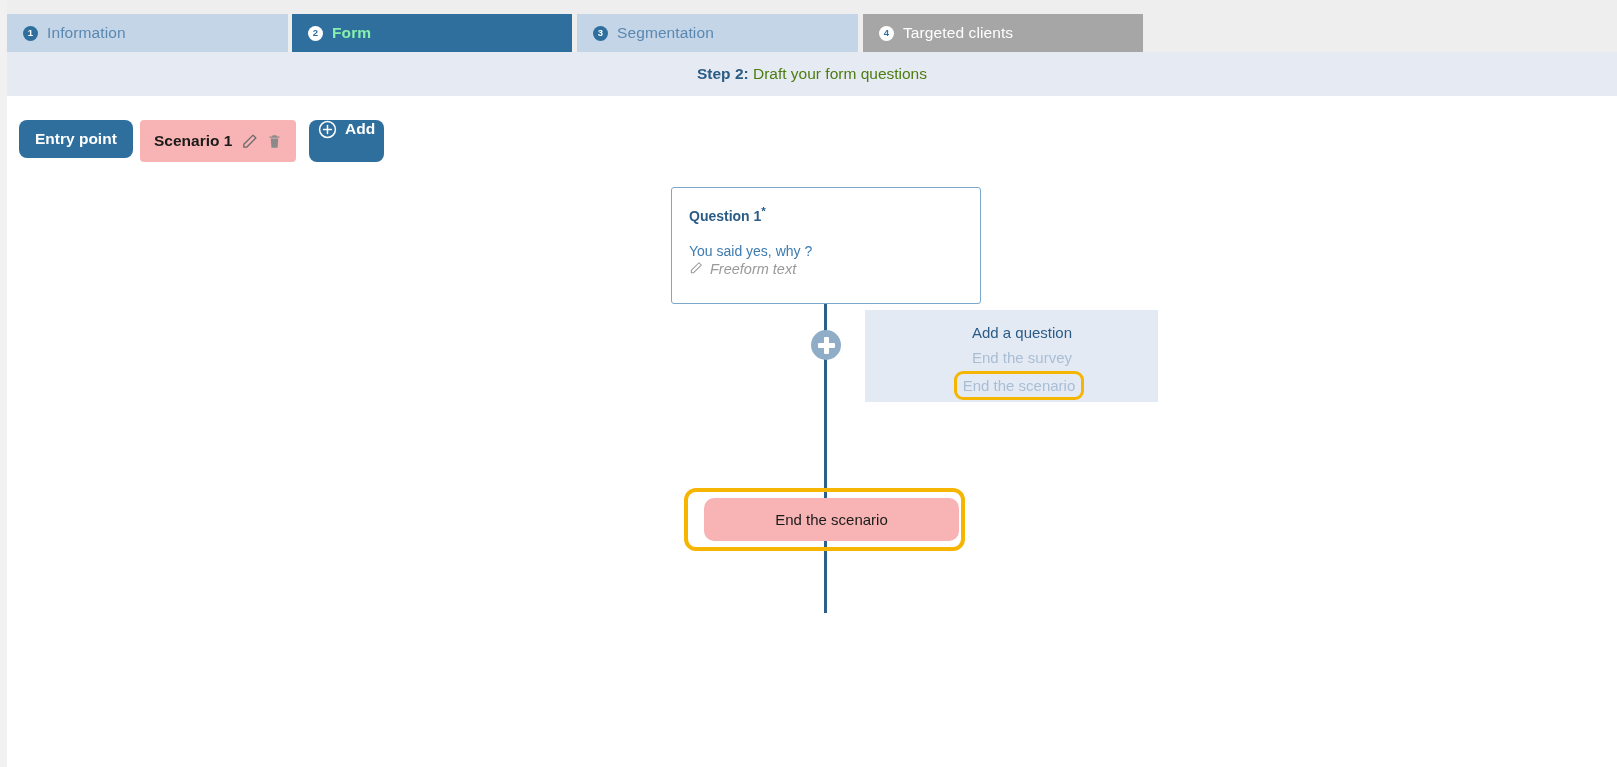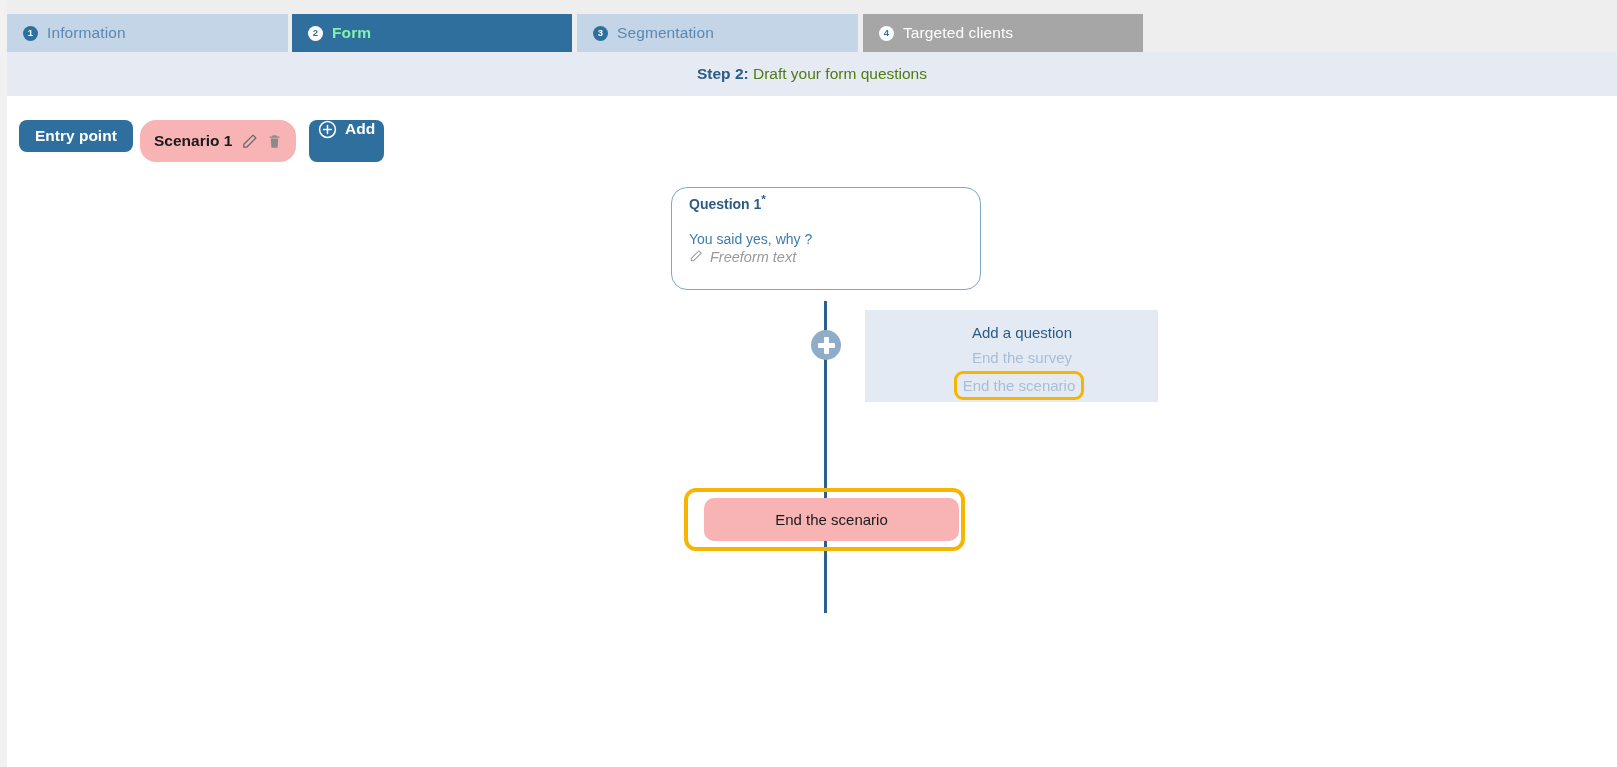--- a/index.html
+++ b/index.html
@@ -92,41 +92,41 @@
     position: absolute;
     left: 7px; top: 96px;
     width: 1610px; height: 671px;
     background: #ffffff;
   }
 
   
   .btn-entry {
     position: absolute;
     left: 12px; top: 24px;
-    height: 32px;
+    height: 38px;
     padding: 0 16px;
     display: flex; align-items: center;
     background: #2e6f9e;
     color: #ffffff;
     font-size: 15.5px;
     font-weight: bold;
     border-radius: 8px;
     cursor: pointer;
     white-space: nowrap;
   }
 
   .chip-scenario {
     position: absolute;
     left: 133px; top: 24px;
     height: 42px;
     padding: 0 14px;
     display: flex; align-items: center;
     gap: 9px;
     background: #f8b4b4;
-    border-radius: 16px;
+    border-radius: 4px;
     cursor: pointer;
     white-space: nowrap;
   }
   .chip-scenario .chip-label {
     font-size: 15.5px;
     font-weight: bold;
     color: #1a1a1a;
   }
   .icon-pencil, .icon-trash { display: inline-flex; cursor: pointer; }
 
@@ -150,25 +150,25 @@
   .connector {
     position: absolute;
     left: 817px; top: 205px;
     width: 3px; height: 312px;
     background: #2c5f8a;
   }
 
   .card-question {
     position: absolute;
     left: 664px; top: 91px;
-    width: 310px; height: 103px;
+    width: 310px; height: 117px;
     background: #ffffff;
     border: 1.4px solid #7ba7cc;
-    border-radius: 16px;
-    padding: 3px 0 0 17px;
+    border-radius: 3px;
+    padding: 15px 0 0 17px;
     cursor: pointer;
   }
   .card-title {
     font-size: 14px;
     font-weight: bold;
     color: #2b5c86;
     line-height: 1.35;
   }
   .card-title .req { color: #2b5c86; }
   .card-body {

